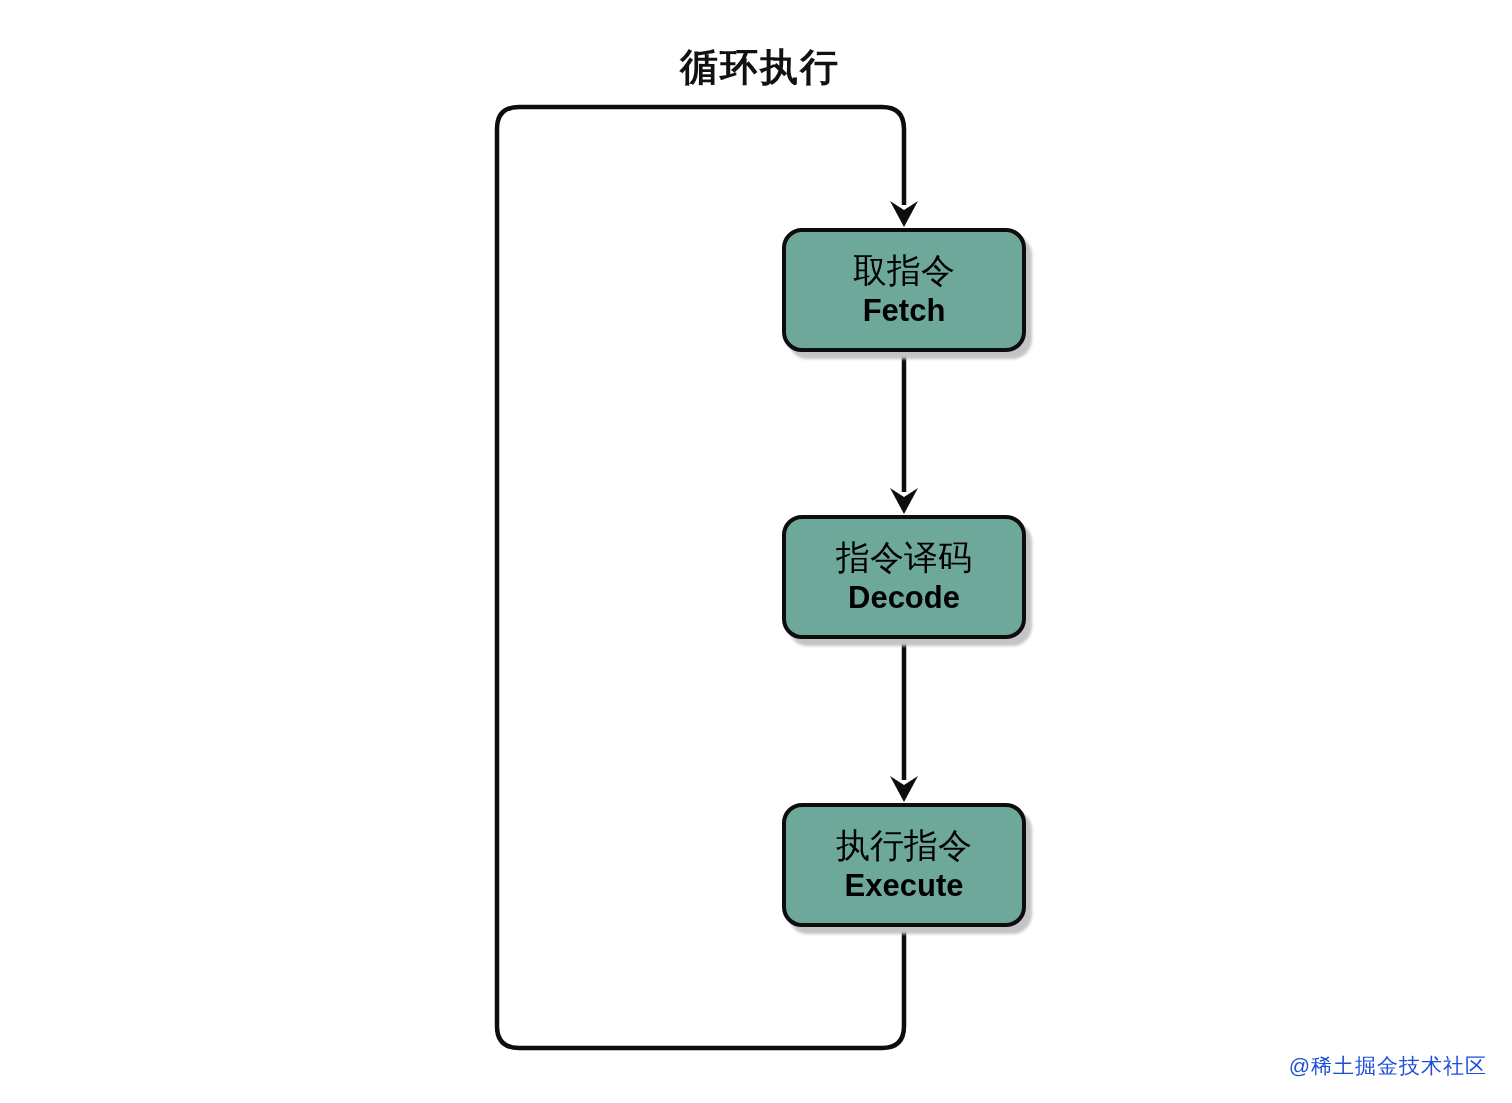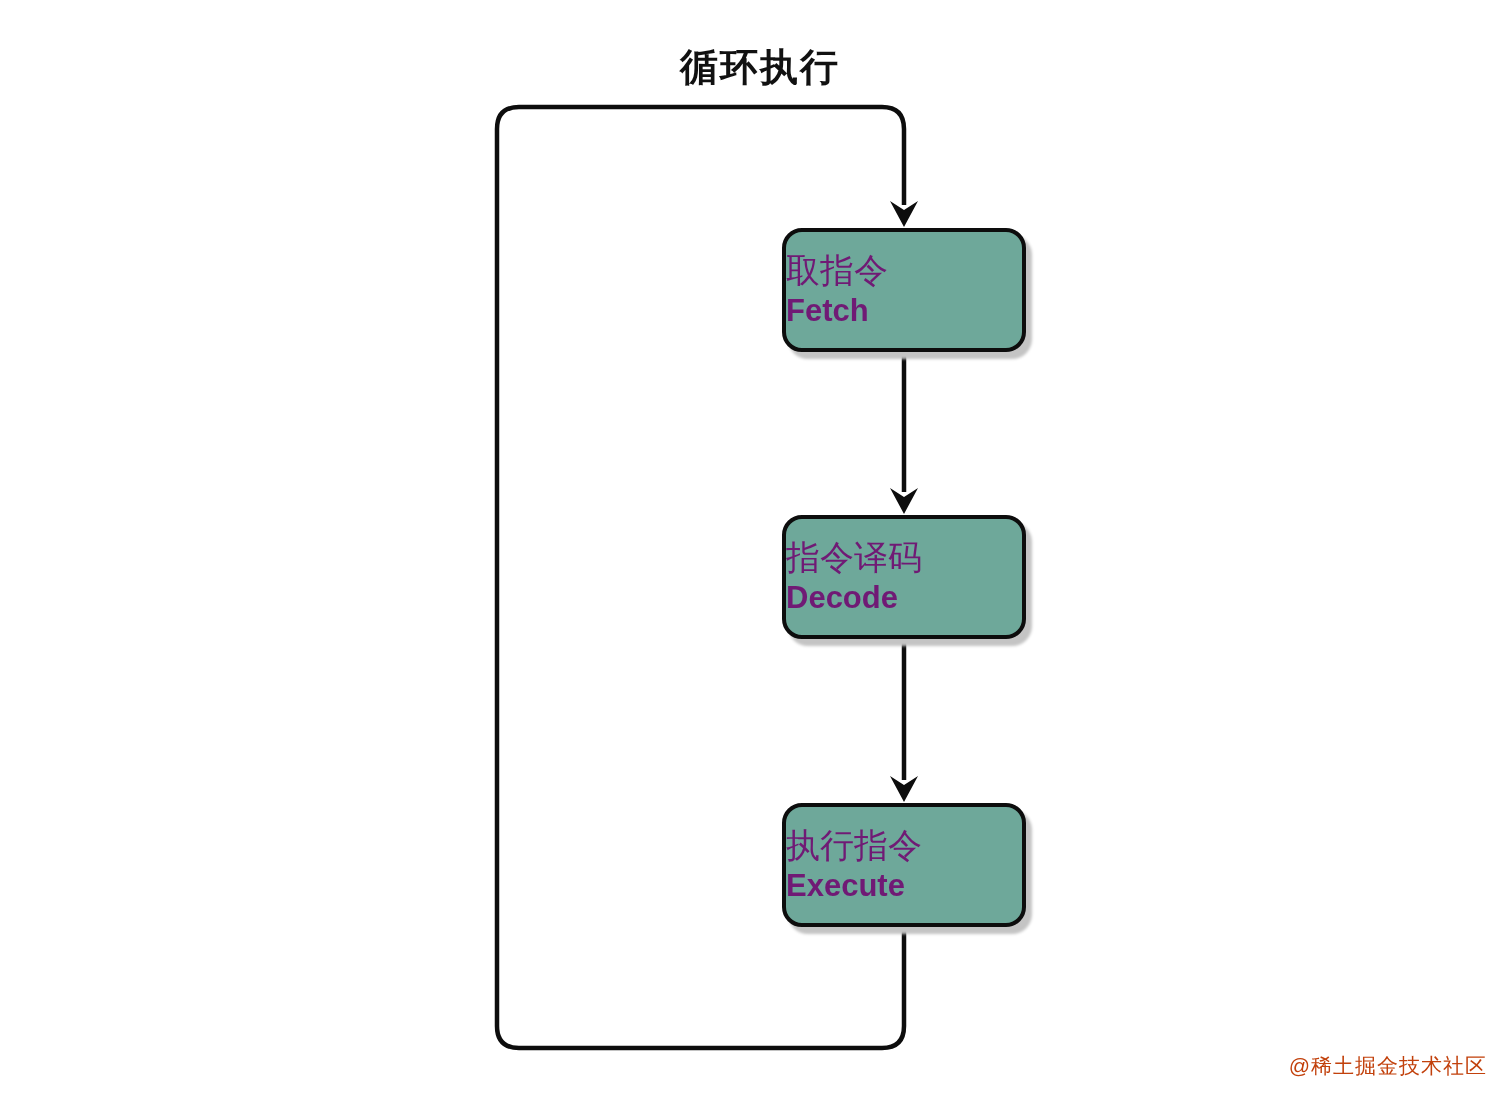--- a/index.html
+++ b/index.html
@@ -48,42 +48,42 @@
     left: 782px;
     width: 244px;
     height: 124px;
     box-sizing: border-box;
     background: #6ea89a;
     border: 4.5px solid #0d0d0d;
     border-radius: 20px;
     box-shadow: 6px 7px 3px #c4c4c4;
     display: flex;
     flex-direction: column;
-    align-items: flex-start;
+    align-items: center;
     justify-content: center;
-    color: #701a75;
+    color: #000000;
     line-height: 1.22;
   }
   .node .zh {
     font-size: 34px;
     font-weight: 500;
   }
   .node .en {
     font-size: 31px;
     font-weight: 700;
   }
   .node-fetch   { top: 228px; }
   .node-decode  { top: 515px; }
   .node-execute { top: 803px; }
   .watermark {
     position: absolute;
     right: 25px;
     top: 1052px;
     font-size: 21px;
-    color: #c2410c;
+    color: #1d4ed8;
     letter-spacing: 1px;
   }
 </style>
 </head>
 <body>
 
 <div class="canvas">
 
   <svg class="wires" viewBox="0 0 1512 1103" xmlns="http://www.w3.org/2000/svg" aria-hidden="true">
 

